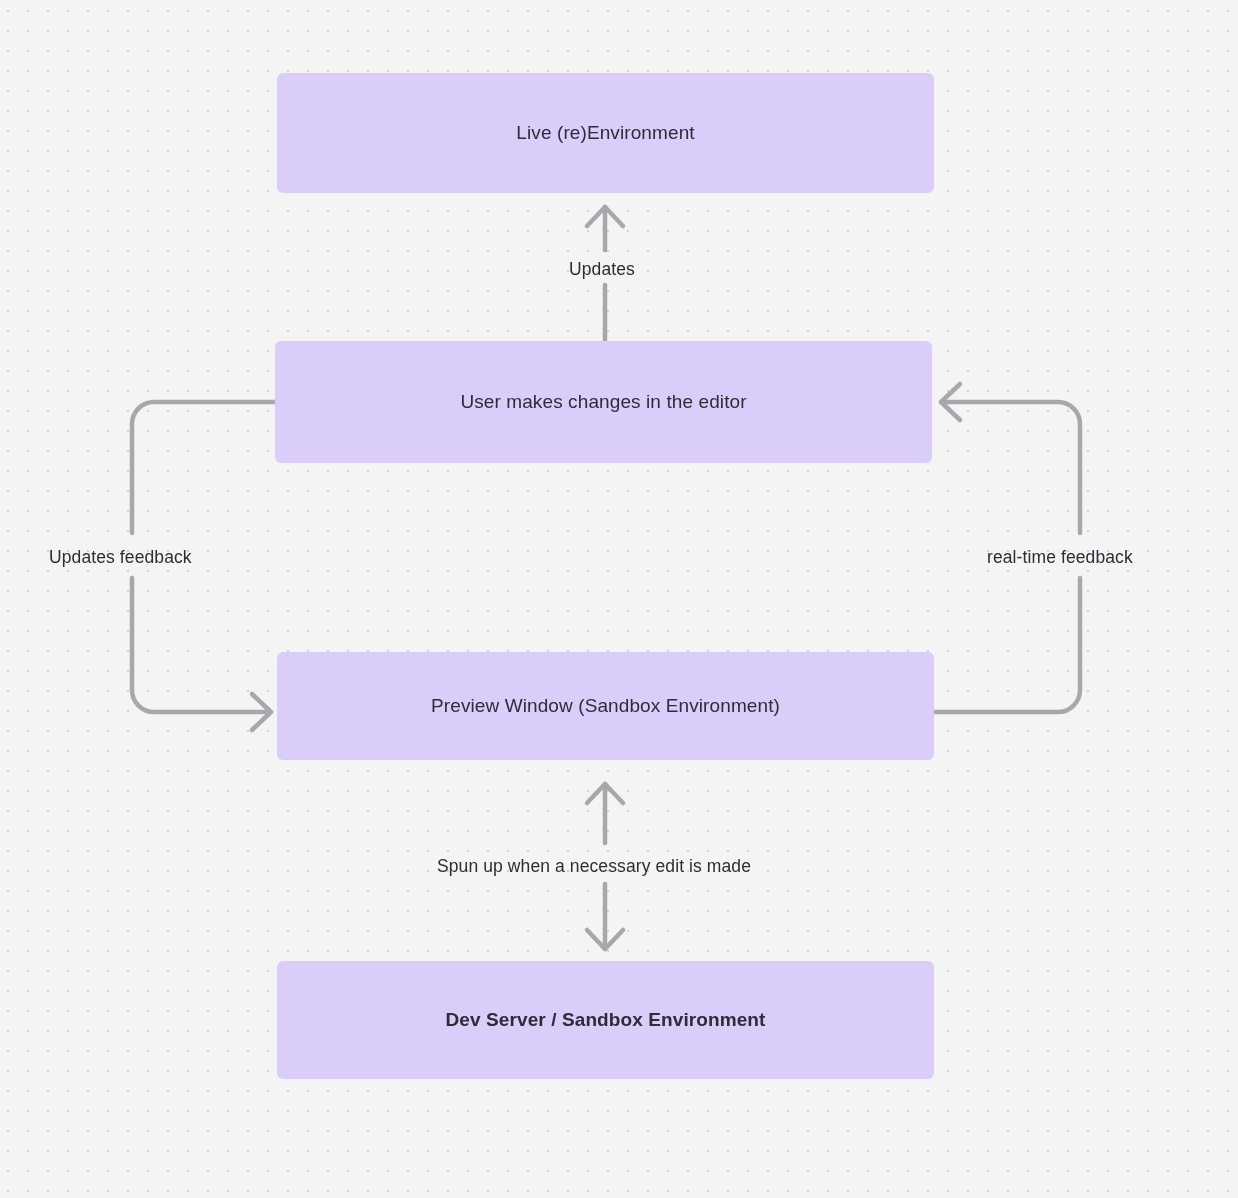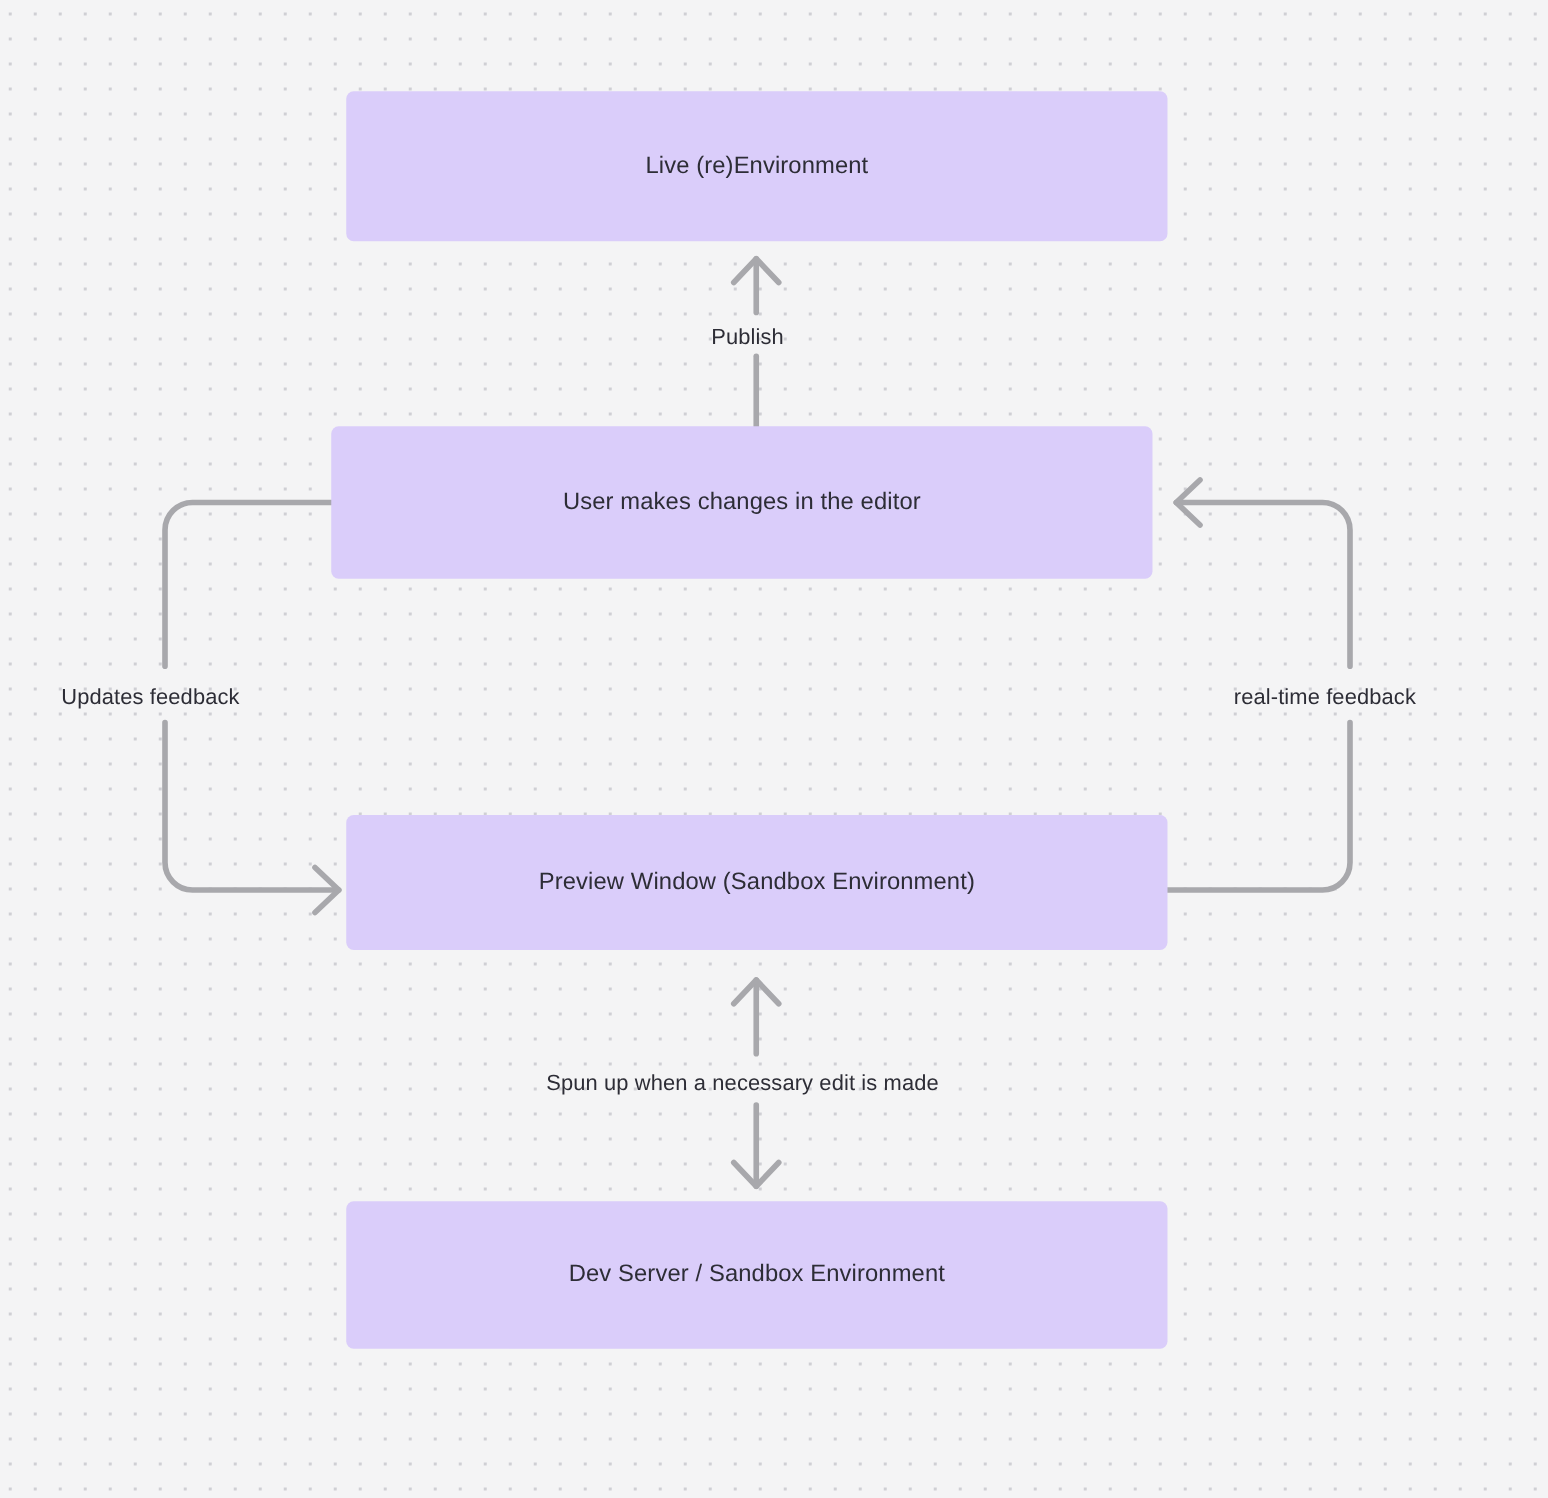--- a/index.html
+++ b/index.html
@@ -63,23 +63,23 @@
   .node-label {
     font-size: 19px;
     line-height: 1.2;
     color: #2d2d36;
     letter-spacing: 0.1px;
     text-align: center;
     white-space: nowrap;
   }
 
   #node-live-deployment { left: 277px; top: 73px;  width: 657px; height: 120px; }
-  #node-user-editor     { left: 265px; top: 341px; width: 657px; height: 122px; }
+  #node-user-editor     { left: 275px; top: 341px; width: 657px; height: 122px; }
   #node-preview-window  { left: 277px; top: 652px; width: 657px; height: 108px; }
-  #node-dev-server      { left: 277px; top: 961px; width: 657px; height: 118px; }
+  #node-dev-server      { left: 277px; top: 961px; width: 657px; height: 118px; font-weight: bold; }
 
   
   .edge-label {
     position: absolute;
     font-size: 17.5px;
     color: #2d2d36;
     white-space: nowrap;
     letter-spacing: 0.1px;
     background: transparent;
   }
@@ -130,21 +130,21 @@
   </div>
 
   <div class="node" id="node-preview-window">
     <span class="node-label">Preview Window (Sandbox Environment)</span>
   </div>
 
   <div class="node" id="node-dev-server">
     <span class="node-label">Dev Server / Sandbox Environment</span>
   </div>
 
-  <div class="edge-label" id="label-publish">Publish</div>
+  <div class="edge-label" id="label-publish">Updates</div>
 
   <div class="edge-label" id="label-updates-instantly">Updates feedback</div>
 
   <div class="edge-label" id="label-realtime-feedback">real-time feedback</div>
 
   <div class="edge-label" id="label-spun-up">Spun up when a necessary edit is made</div>
 
 </div>
 
 </body></html>

